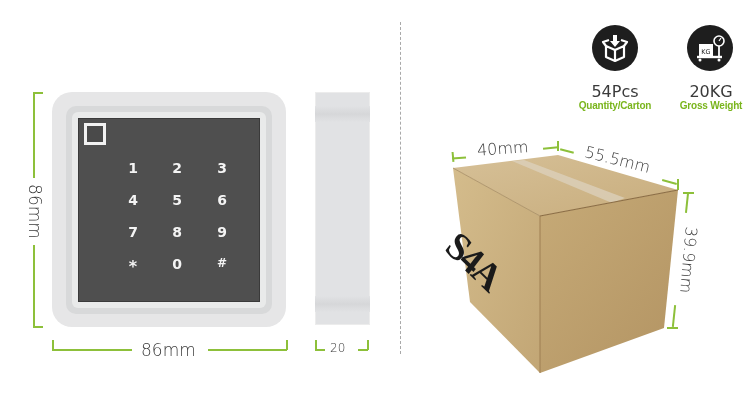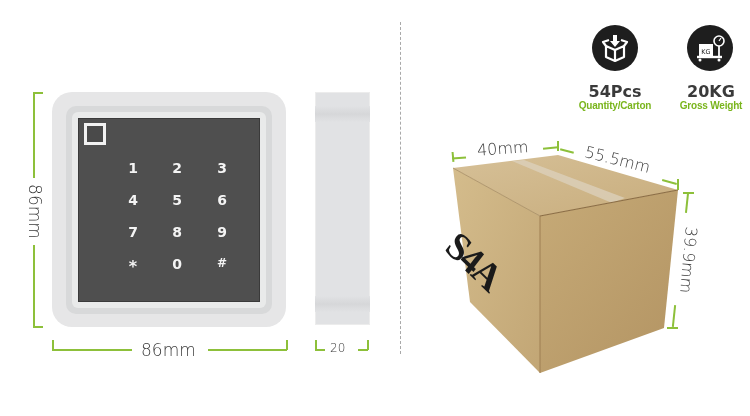--- a/index.html
+++ b/index.html
@@ -29,21 +29,21 @@
           box-shadow: inset 0 0 0 1px #ececec; }
   .side-band-top { left:315px; top:106px; width:55px; height:16px;
           background:linear-gradient(#e1e2e4, #d6d7d9, #e1e2e4); }
   .side-band-bot { left:315px; top:296px; width:55px; height:16px;
           background:linear-gradient(#e1e2e4, #d6d7d9, #e1e2e4); }
 
   .divider { left:400px; top:22px; width:0; height:332px; border-left:1.5px dashed #a9a9a9; }
 
   
   .icon-circle { width:46px; height:46px; border-radius:50%; background:#1e1e1e; }
-  .stat-value { font-family:"DejaVu Sans", sans-serif; font-weight:700; font-size:16px; color:#3a3a3a;
+  .stat-value { font-family:"DejaVu Sans", sans-serif; font-weight:400; font-size:16px; color:#3a3a3a;
                 text-align:center; position:absolute; white-space:nowrap; }
   .stat-label { font-family:"Liberation Sans", sans-serif; font-weight:bold; font-size:10px;
                 color:#7ab51d; text-align:center; position:absolute; white-space:nowrap; letter-spacing:-0.2px; }
 </style>
 </head>
 <body>
 
 <div>
   <div class="abs kp-outer"></div>
   <div class="abs kp-ring"></div>

